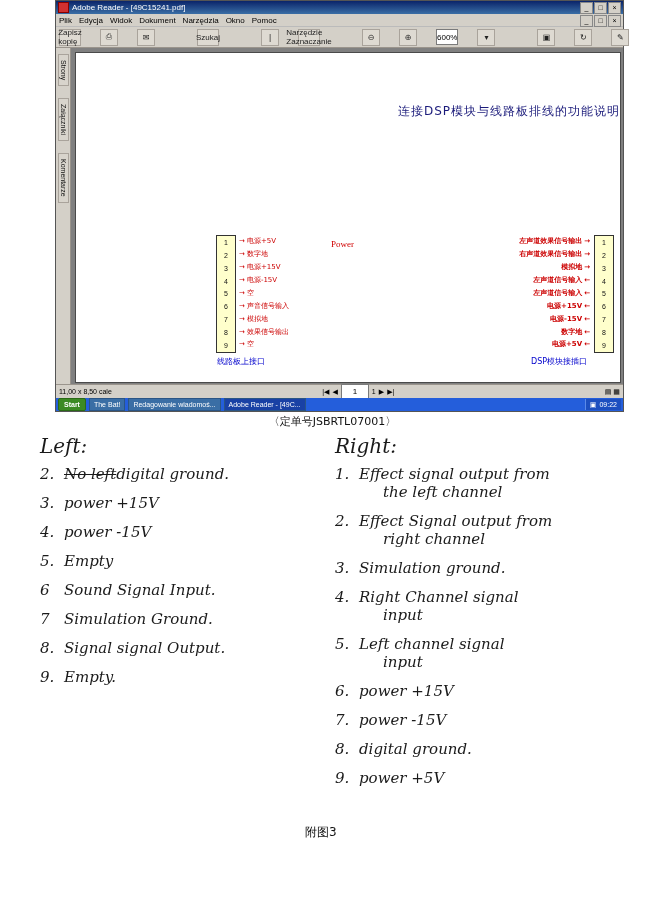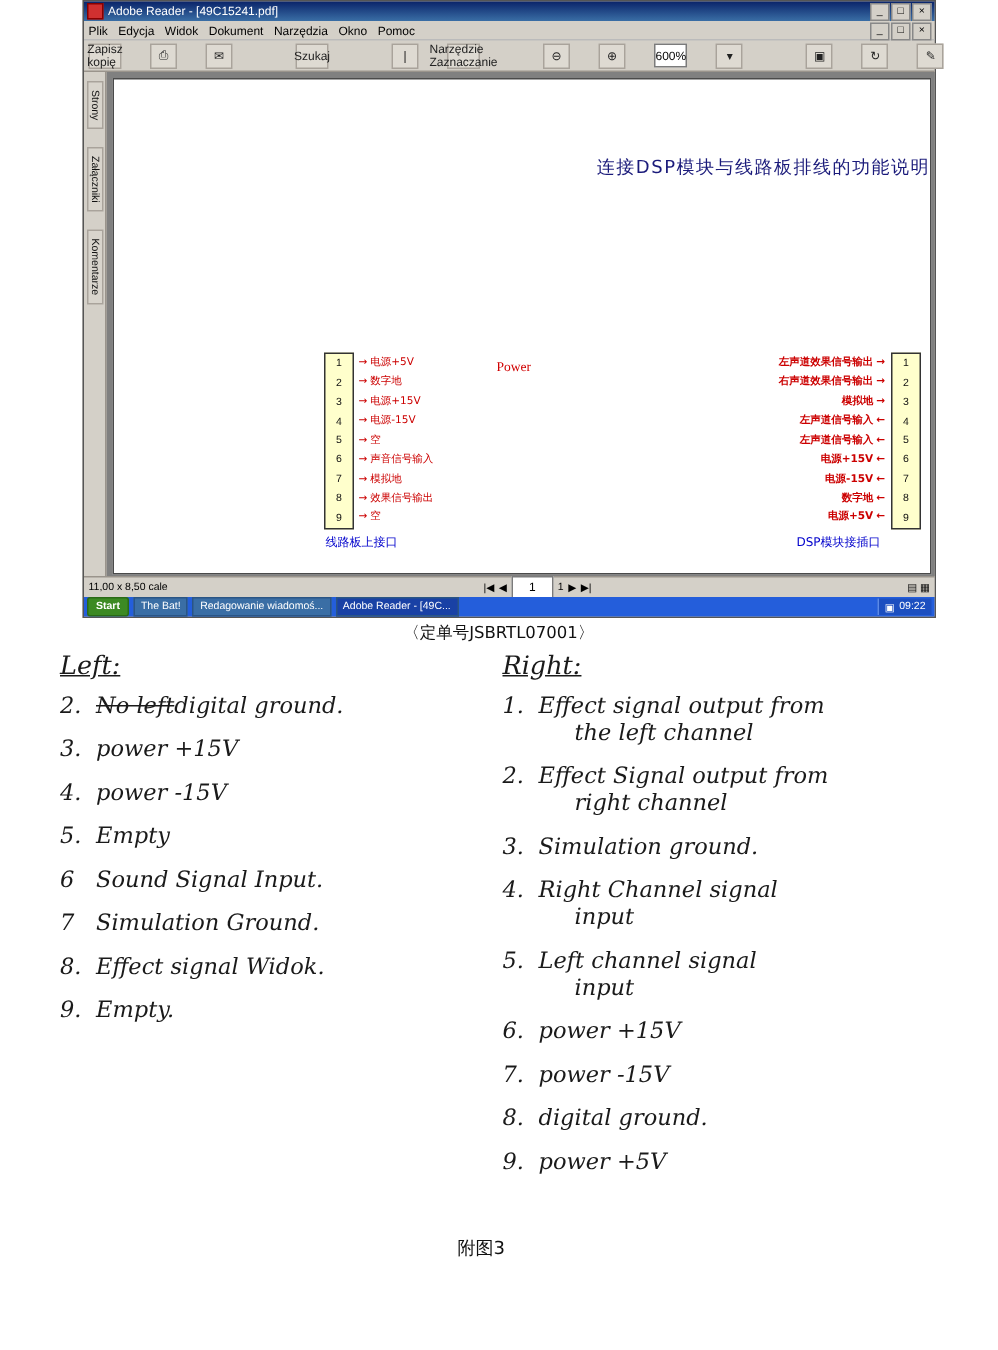--- a/index.html
+++ b/index.html
@@ -131,23 +131,22 @@
     font-family:"DejaVu Serif", serif;color:#1a1a1a;
   }
   #order-no{
     position:absolute;left:0;right:0;top:414px;text-align:center;
     font-family:"DejaVu Sans", sans-serif;font-size:11px;color:#111;
   }
   .notes{position:absolute;top:434px;}
   .notes.left{left:40px;width:285px;}
   .notes.right{left:335px;width:320px;}
   .notes .head{
-    font-size:17px;font-style:italic;margin-bottom:9px;
+    font-size:20px;font-style:italic;margin-bottom:9px;
     font-family:"DejaVu Serif", serif;
-    text-decoration:underline;
   }
   .notes .line{
     display:flex;gap:8px;font-size:15px;line-height:1.0;
     margin-bottom:14px;font-family:"DejaVu Serif", serif;font-style:italic;
   }
   .notes .num{width:16px;flex:none;text-align:left;}
   .notes .txt{flex:1;}
   .strike{text-decoration:line-through;}
   .cont{margin-left:24px;margin-top:3px;display:block;}
   #fig-label{
@@ -381,21 +380,21 @@
     <span class="txt">Sound Signal Input.</span>
   </div>
 
   <div class="line">
     <span class="num">7</span>
     <span class="txt">Simulation Ground.</span>
   </div>
 
   <div class="line">
     <span class="num">8.</span>
-    <span class="txt">Effect signal Widok.</span>
+    <span class="txt">Signal signal Output.</span>
   </div>
 
   <div class="line">
     <span class="num">9.</span>
     <span class="txt">Empty.</span>
   </div>
 </div>
 
 <div class="notes right hw">
   <div class="head">Right:</div>

